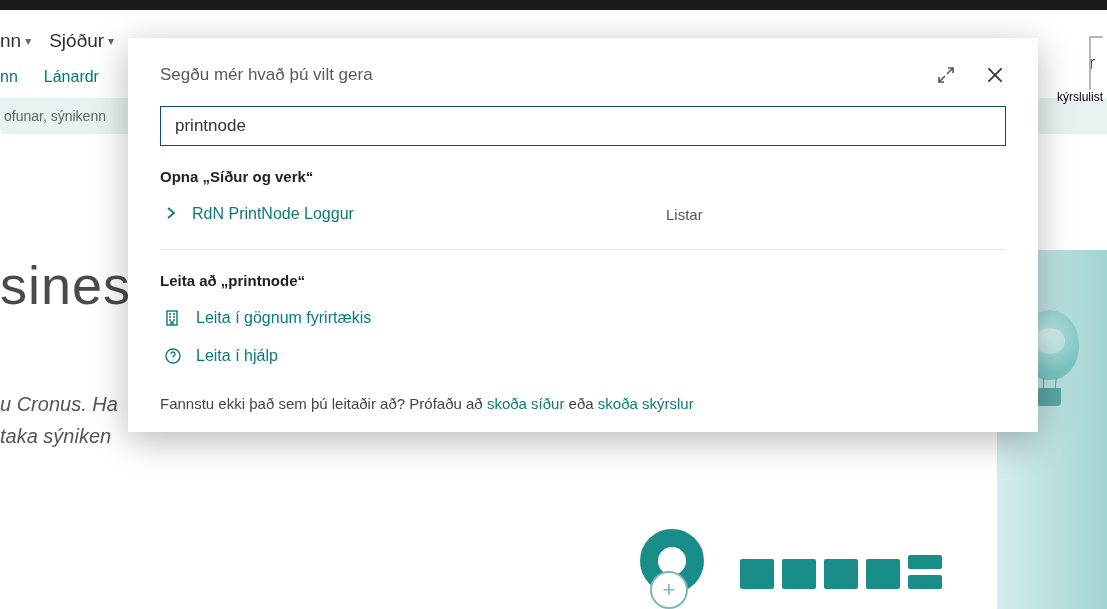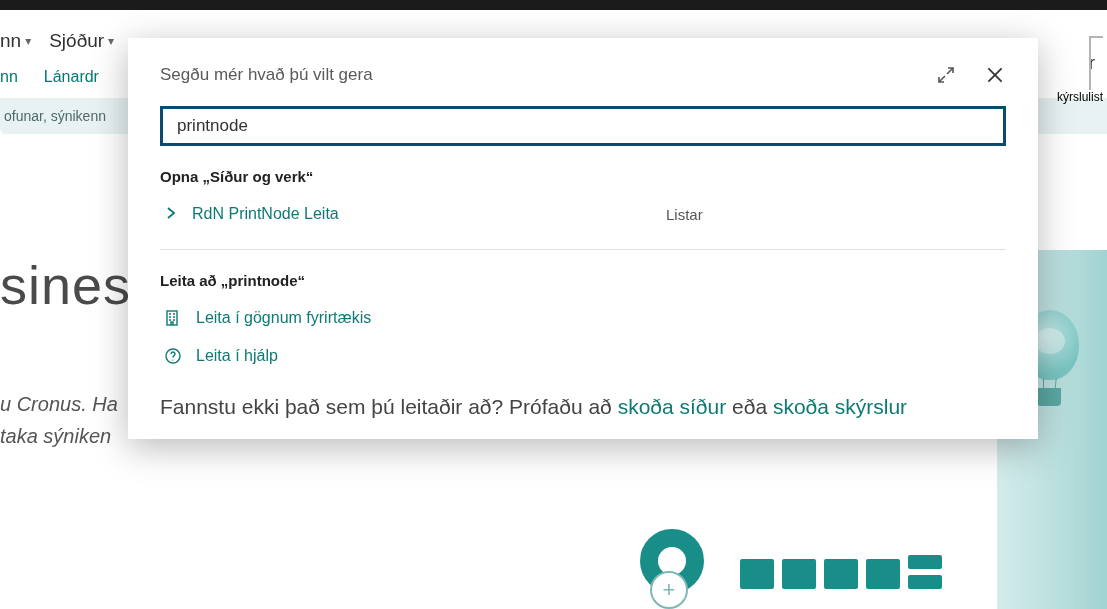--- a/index.html
+++ b/index.html
@@ -206,21 +206,21 @@
   .icon-btn {
     cursor: pointer;
     background: none;
     border: none;
     padding: 4px;
     color: #444;
     display: inline-flex;
   }
   .search-box {
     margin: 8px 32px 0 32px;
-    border: 3px solid #0c4a6e;
+    border: 1px solid #0c4a6e;
     height: 40px;
     display: flex;
     align-items: center;
     padding: 16px 12px;
   }
   .search-box input {
     border: none;
     outline: none;
     width: 100%;
     font-size: 17px;
@@ -285,21 +285,21 @@
     color: #0e7a74;
     display: inline-flex;
   }
   .search-in-row .slabel {
     color: #0e7a74;
     font-size: 16px;
     text-align: center;
   }
   .footer-line {
     padding: 20px 32px 8px 32px;
-    font-size: 21px;
+    font-size: 15px;
     color: #444;
   }
   .footer-line .link {
     color: #0e7a74;
     cursor: pointer;
   }
 </style>
 </head>
 <body>
 
@@ -389,21 +389,21 @@
 
   <div class="section">
     <div class="section-title">Opna „Síður og verk“</div>
 
     <div class="result-row">
       <span class="chevron">
         <svg width="14" height="14" viewBox="0 0 14 14" fill="none" stroke="#0e7a74" stroke-width="1.8">
             <path d="M4 2 L10 7 L4 12"></path>
           </svg>
       </span>
-      <span class="label">RdN PrintNode Leita</span>
+      <span class="label">RdN PrintNode Loggur</span>
       <span class="category">Listar</span>
     </div>
 
   </div>
 
   <div class="divider"></div>
 
   <div class="section">
     <div class="section-title">Leita að „printnode“</div>
 

